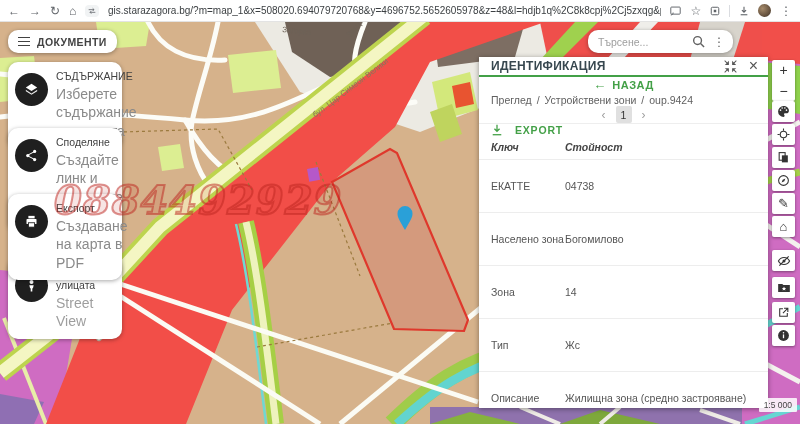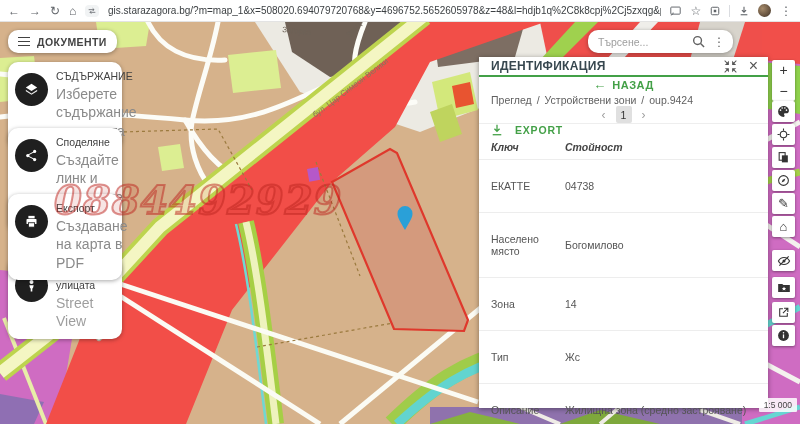--- a/index.html
+++ b/index.html
@@ -340,21 +340,21 @@
       <tbody>
           <tr>
         <th class="c1">Ключ</th>
         <th>Стойност</th>
       </tr>
       <tr>
         <td class="c1">ЕКАТТЕ</td>
         <td>04738</td>
       </tr>
       <tr>
-        <td class="c1">Населено място</td>
+        <td class="c1">Населено зона</td>
         <td>Богомилово</td>
       </tr>
       <tr>
         <td class="c1">Зона</td>
         <td>14</td>
       </tr>
       <tr>
         <td class="c1">Тип</td>
         <td>Жс</td>
       </tr>

